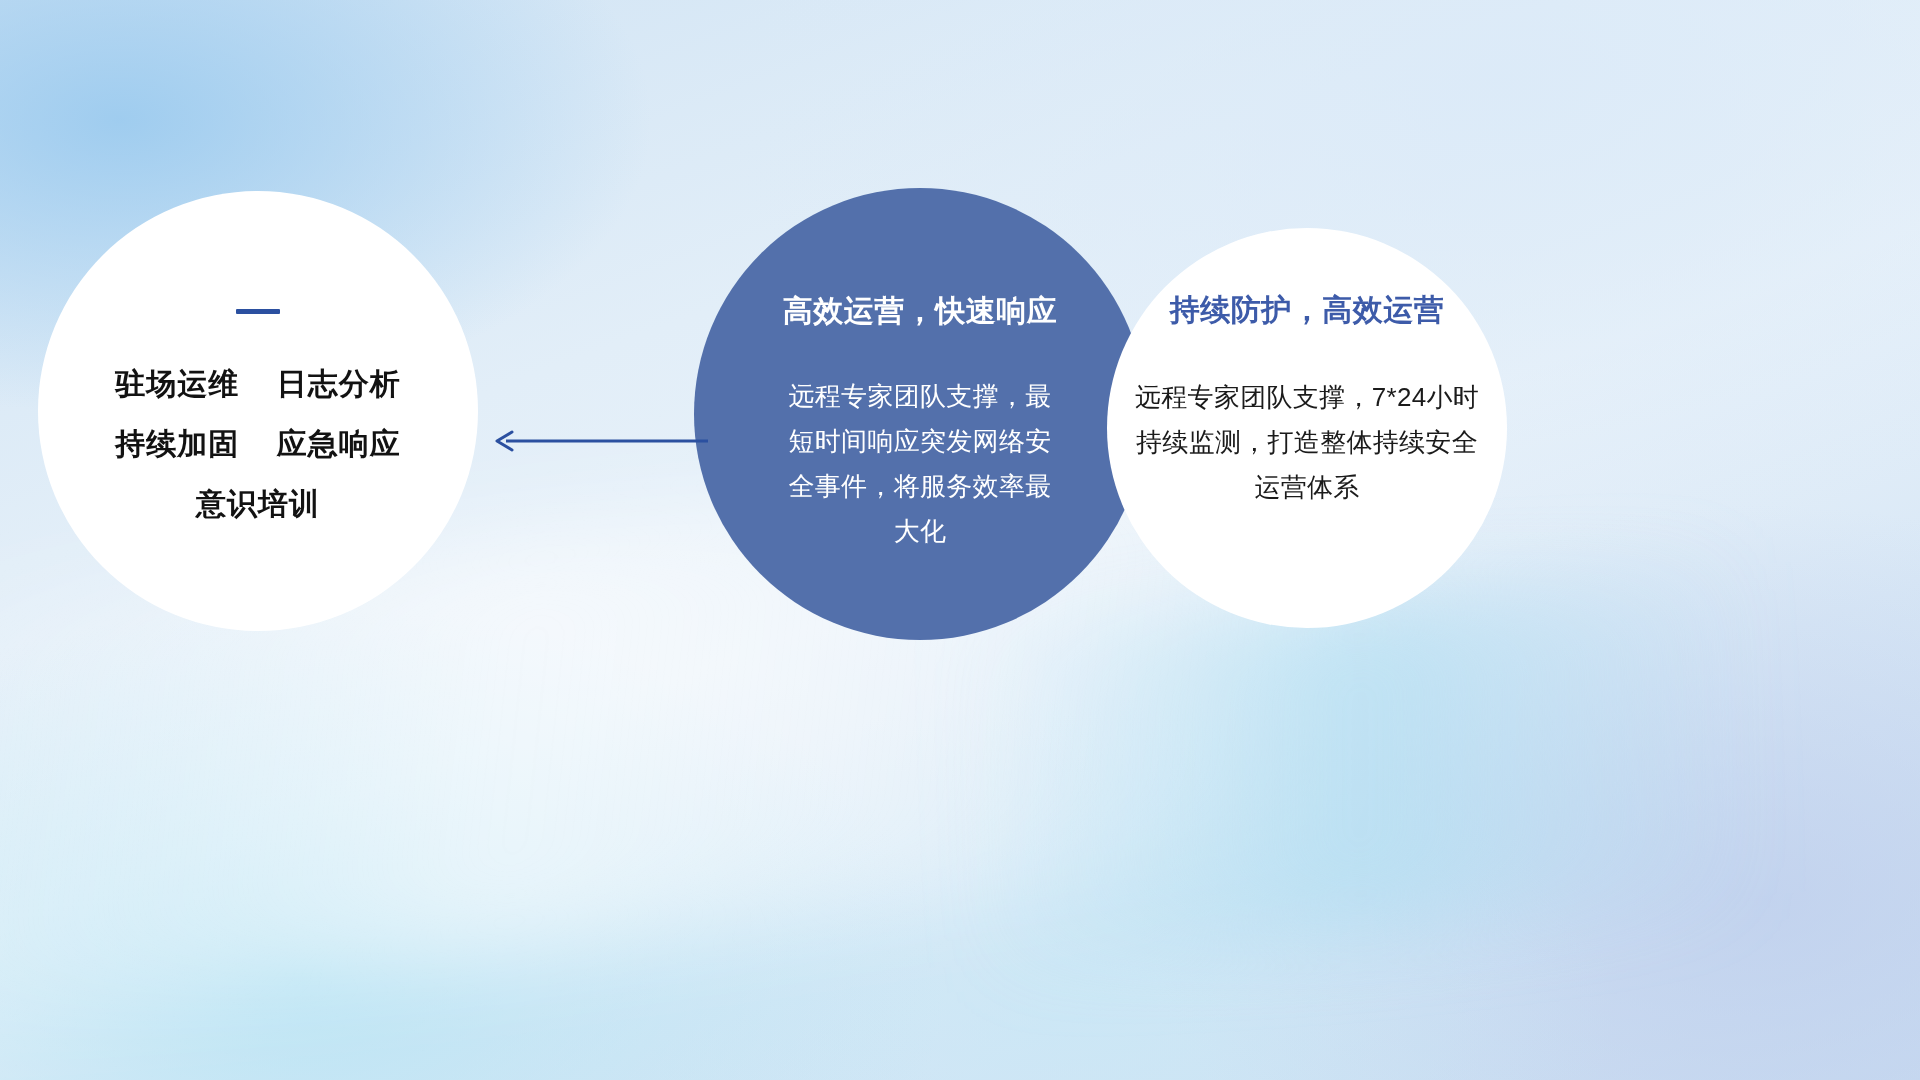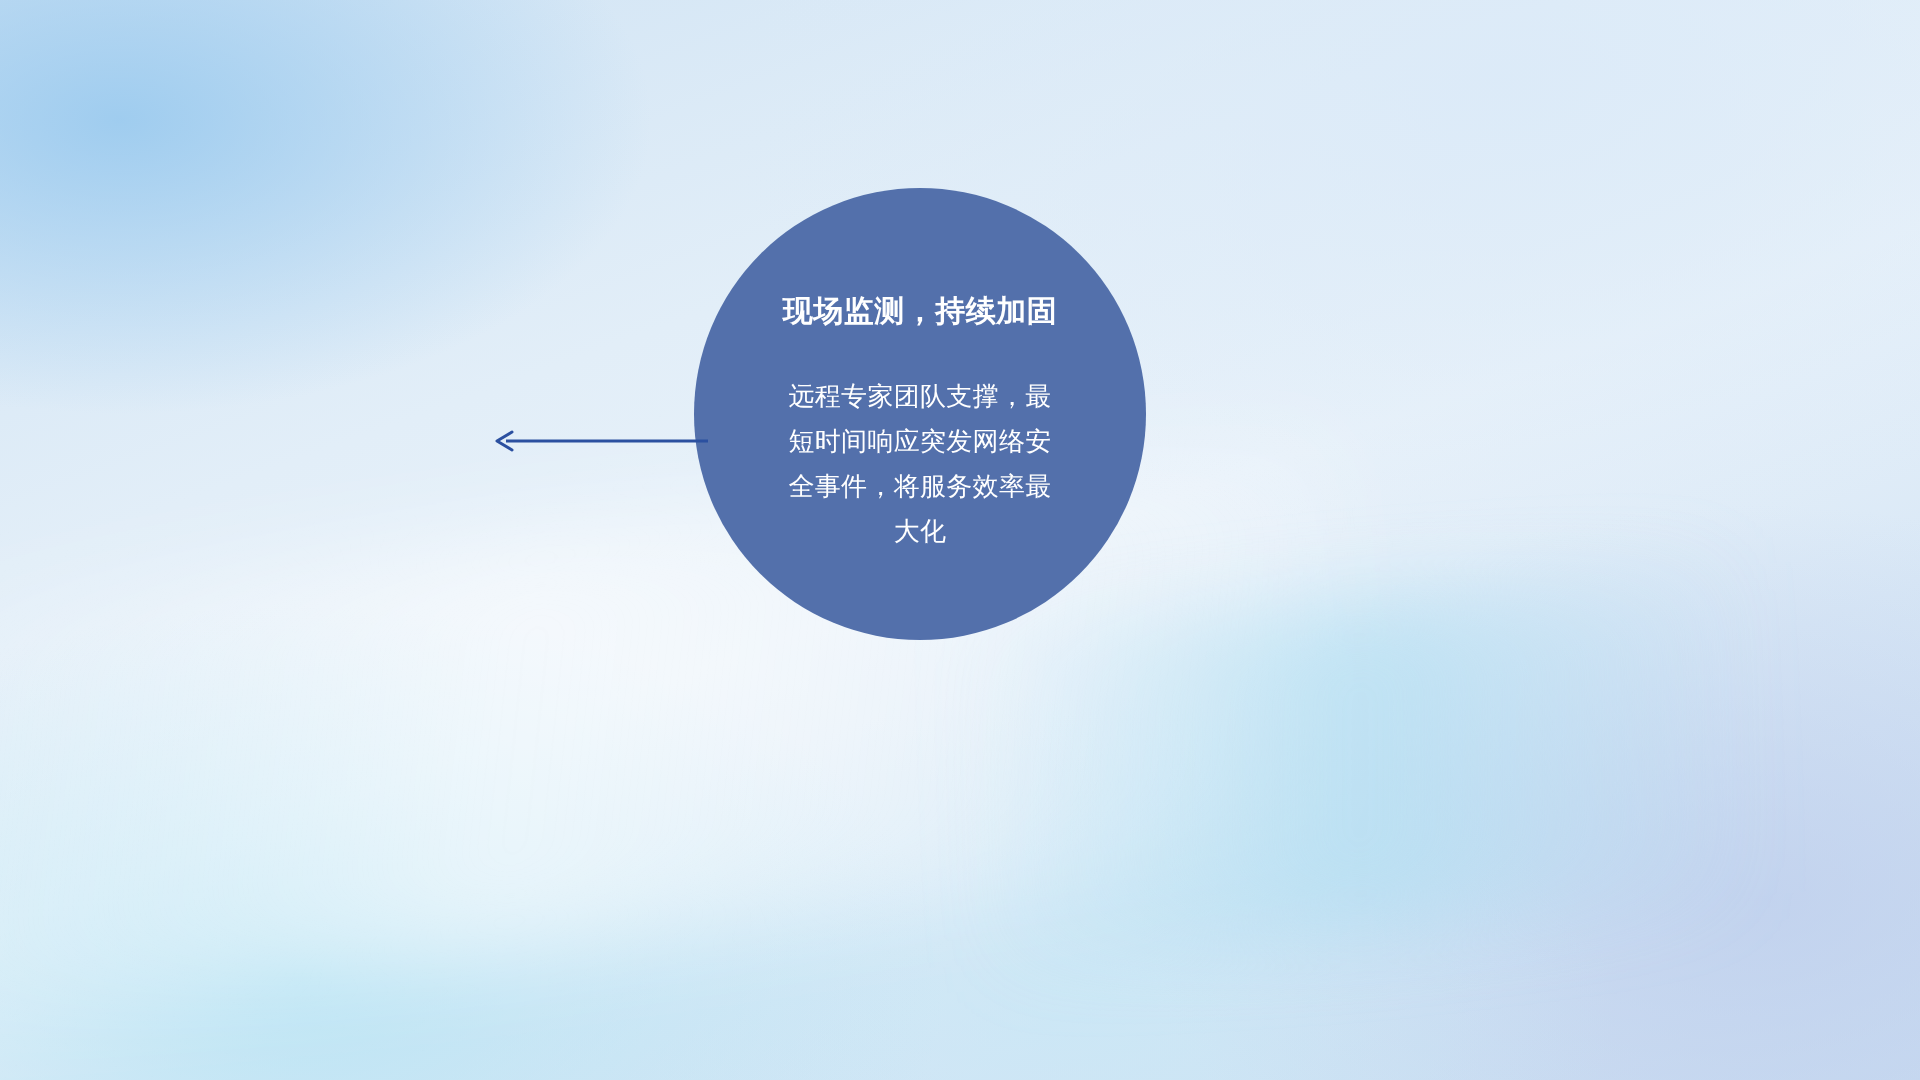--- a/index.html
+++ b/index.html
@@ -157,27 +157,37 @@
     text-align: center;
     width: 352px;
     letter-spacing: 0.3px;
   }
 </style>
 </head>
 <body>
 
 <div id="stage">
 
+  <div class="circle" id="circle-left">
+    <div id="left-divider"></div>
+    <div class="left-line">驻场运维    日志分析</div>
+    <div class="left-line">持续加固    应急响应</div>
+    <div class="left-line">意识培训</div>
+  </div>
 
   <div id="arrow">
     <svg width="220" height="32" viewBox="0 0 220 32" xmlns="http://www.w3.org/2000/svg">
       <line x1="218" y1="16" x2="16" y2="16" stroke="#2b50a0" stroke-width="3"></line>
       <polyline points="22,7 7,16 22,25" fill="none" stroke="#2b50a0" stroke-width="3" stroke-linecap="round" stroke-linejoin="round"></polyline>
     </svg>
   </div>
 
   <div class="circle" id="circle-center">
-    <div id="center-heading">现场监测，持续加固</div>
+    <div id="center-heading">高效运营，快速响应</div>
     <div id="center-body">远程专家团队支撑，最短时间响应突发网络安全事件，将服务效率最大化</div>
   </div>
 
+  <div class="circle" id="circle-right">
+    <div id="right-heading">持续防护，高效运营</div>
+    <div id="right-body">远程专家团队支撑，7*24小时持续监测，打造整体持续安全运营体系</div>
+  </div>
 
 </div>
 
 </body></html>

